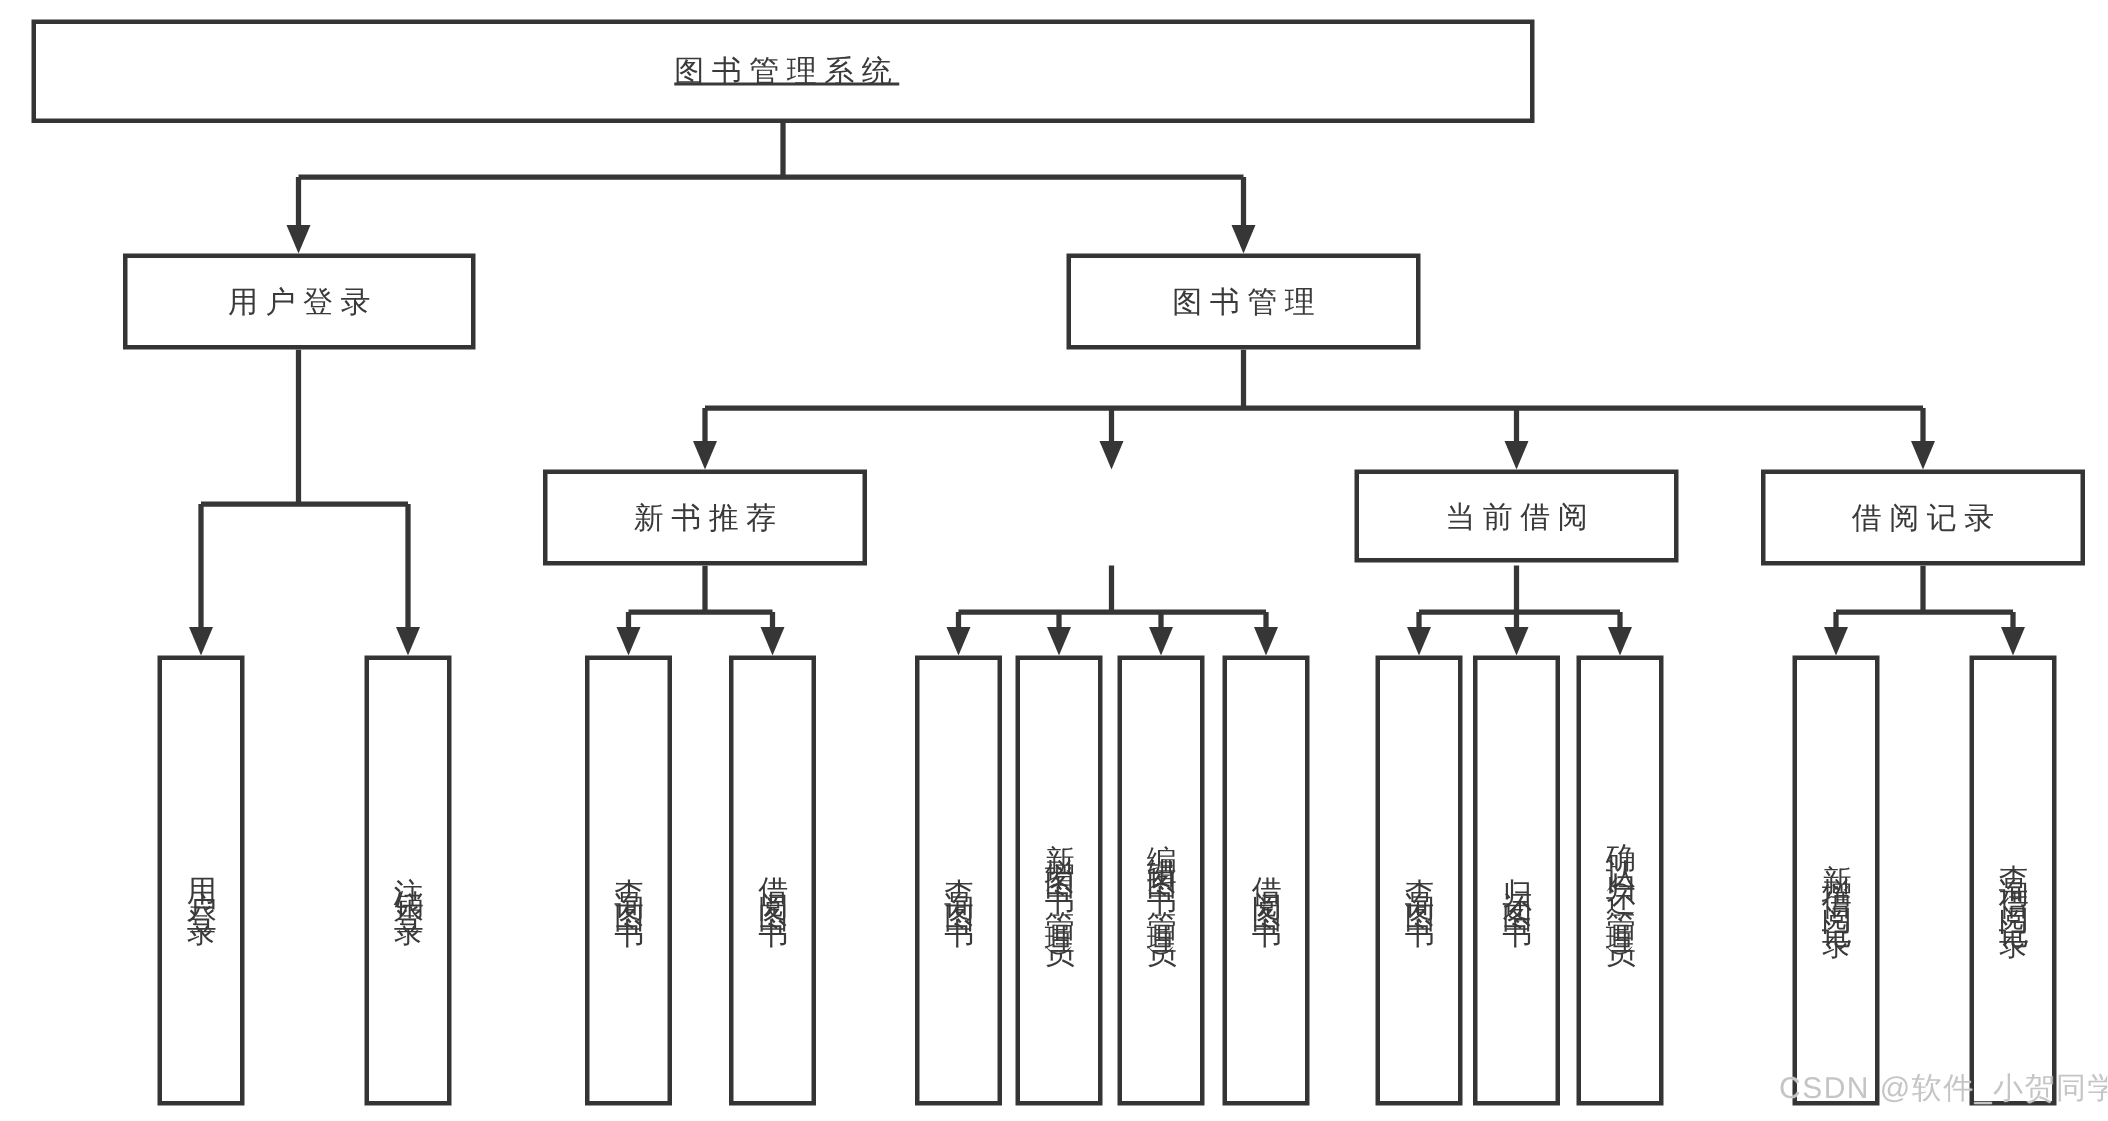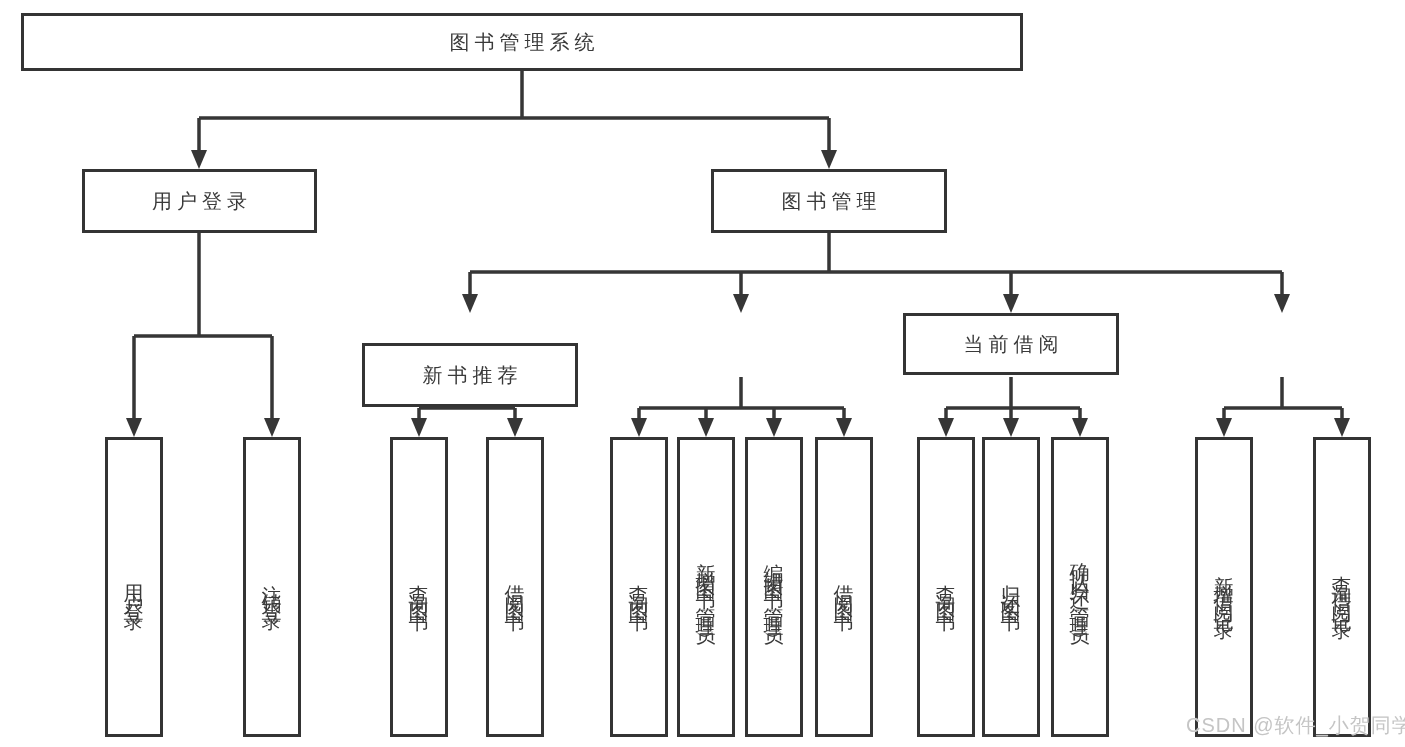--- a/index.html
+++ b/index.html
@@ -93,27 +93,28 @@
       <polygon points="766,418 782,418 774,437"></polygon>
       <polygon points="836,418 852,418 844,437"></polygon>
       <polygon points="938,418 954,418 946,437"></polygon>
       <polygon points="1003,418 1019,418 1011,437"></polygon>
       <polygon points="1072,418 1088,418 1080,437"></polygon>
       <polygon points="1216,418 1232,418 1224,437"></polygon>
       <polygon points="1334,418 1350,418 1342,437"></polygon>
     </g>
   </svg>
 
-  <div class="node h" style="left:21px; top:13px; width:1002px; height:58px;">图书管理系统</div>
+  <div class="node h" style="left:21px; top:13px; width:1002px; height:69px;text-decoration:underline;">图书管理系统</div>
 
   <div class="node h" style="left:82px; top:169px; width:235px; height:64px;">用户登录</div>
   <div class="node h" style="left:711px; top:169px; width:236px; height:64px;">图书管理</div>
 
-  <div class="node h" style="left:362px; top:313px; width:216px; height:64px;margin-top:30px;">新书推荐</div>
+  <div class="node h" style="left:362px; top:313px; width:216px; height:64px;">新书推荐</div>
   <div class="node h" style="left:903px; top:313px; width:216px; height:62px;">当前借阅</div>
+  <div class="node h" style="left:1174px; top:313px; width:216px; height:64px;">借阅记录</div>
 
   <div class="node v" style="left:105px; top:437px; width:58px; height:300px;">
     <span class="vtext">用户登录</span>
   </div>
   <div class="node v" style="left:243px; top:437px; width:58px; height:300px;">
     <span class="vtext">注销登录</span>
   </div>
 
   <div class="node v" style="left:390px; top:437px; width:58px; height:300px;">
     <span class="vtext">查询图书</span>

